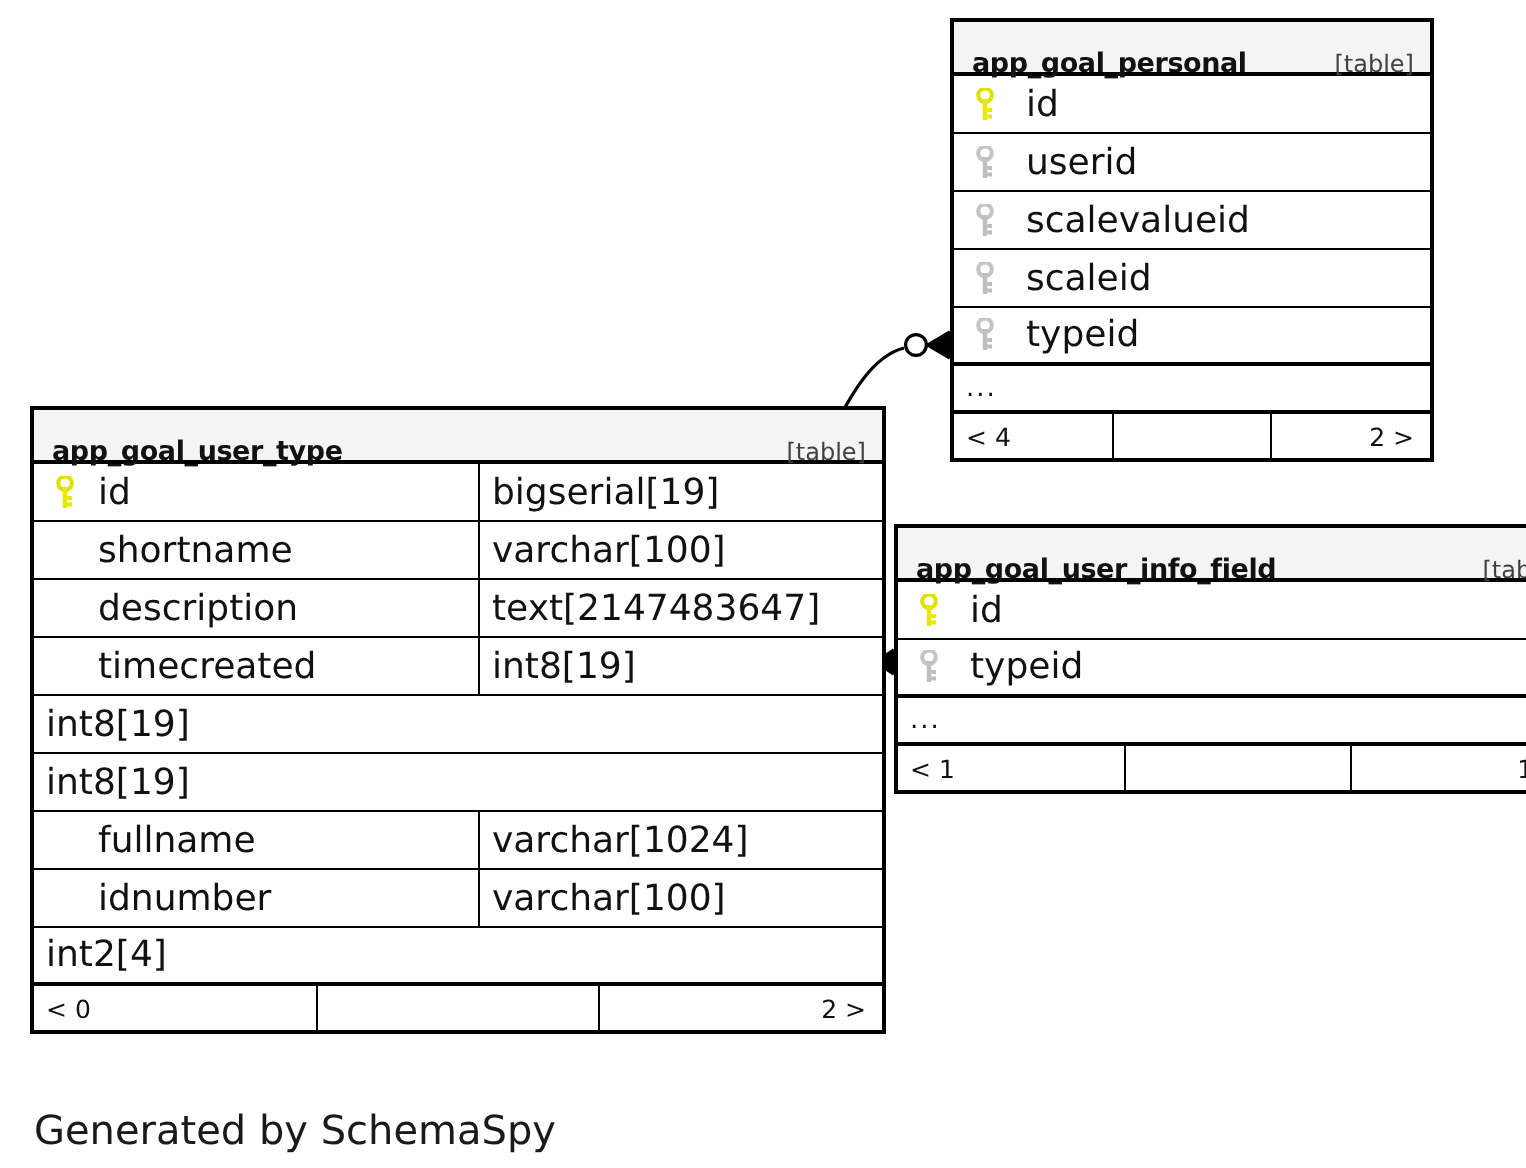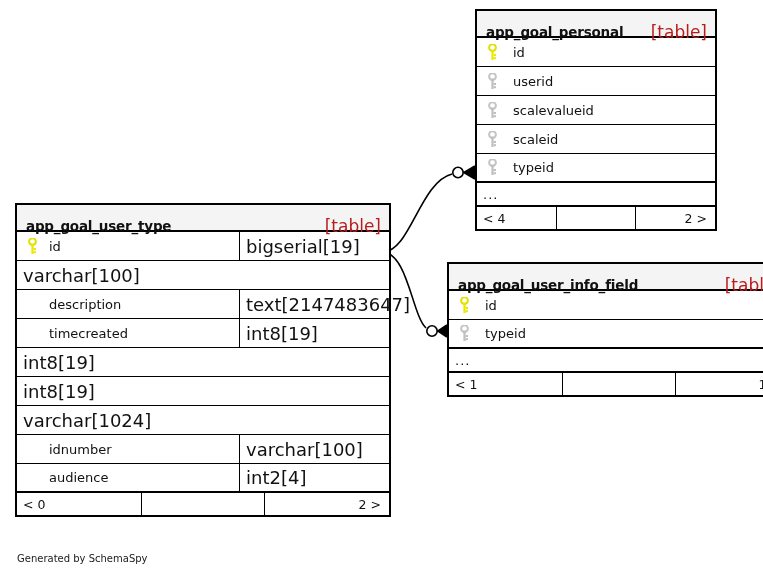--- a/index.html
+++ b/index.html
@@ -52,22 +52,22 @@
     padding: 17px 8px 0 9px;
   }
   .tbl-title {
     font-weight: bold;
     font-size: 13.5px;
     color: #111111;
     letter-spacing: -0.2px;
     white-space: nowrap;
   }
   .tbl-tag {
-    font-size: 17px;
-    color: #b91c1c;
+    font-size: 12px;
+    color: #404040;
     white-space: nowrap;
   }
 
   .col-row {
     box-sizing: border-box;
     height: 29px;
     display: flex;
     align-items: stretch;
     border-bottom: 1.5px solid #000000;
   }
@@ -89,21 +89,21 @@
     box-sizing: border-box;
     display: flex;
     align-items: center;
     flex: 1 1 auto;
     padding-left: 6px;
     font-size: 18px;
     color: #111111;
     white-space: nowrap;
   }
   .col-label {
-    font-size: 13px;
+    font-size: 18px;
     color: #111111;
     white-space: nowrap;
   }
   .keyslot {
     width: 18px;
     flex: 0 0 18px;
     display: flex;
     align-items: center;
     justify-content: center;
     margin-right: 8px;
@@ -135,35 +135,35 @@
     display: flex;
     align-items: center;
     flex: 1 1 33.33%;
   }
   .foot-cell.left { padding-left: 6px; justify-content: flex-start; }
   .foot-cell.mid  { border-left: 1.5px solid #000000; border-right: 1.5px solid #000000; }
   .foot-cell.right{ padding-right: 8px; justify-content: flex-end; }
 
   
   #table-app_goal_user_type {
-    left: 15px; top: 203px; width: 376px;
+    left: 15px; top: 203px; width: 428px;
   }
   #table-app_goal_personal {
     left: 475px; top: 9px; width: 242px;
   }
   #table-app_goal_user_info_field {
     left: 447px; top: 262px; width: 344px;
   }
 
   
   #caption {
     position: absolute;
     left: 17px;
     top: 553px;
-    font-size: 10px;
+    font-size: 20px;
     color: #1a1a1a;
     z-index: 2;
     white-space: nowrap;
   }
 </style>
 </head>
 <body>
 
 <div id="canvas">
 
@@ -200,20 +200,24 @@
             <rect x="5.6" y="10" width="2.4" height="2" fill="#e8e800"></rect>
             <rect x="5.6" y="13.2" width="2.4" height="2" fill="#e8e800"></rect>
           </svg>
         </span>
         <span class="col-label">id</span>
       </div>
       <div class="col-type">bigserial[19]</div>
     </div>
 
     <div class="col-row">
+      <div class="col-name split">
+        <span class="keyslot"></span>
+        <span class="col-label">shortname</span>
+      </div>
       <div class="col-type">varchar[100]</div>
     </div>
 
     <div class="col-row">
       <div class="col-name split">
         <span class="keyslot"></span>
         <span class="col-label">description</span>
       </div>
       <div class="col-type">text[2147483647]</div>
     </div>
@@ -228,36 +232,36 @@
 
     <div class="col-row">
       <div class="col-type">int8[19]</div>
     </div>
 
     <div class="col-row">
       <div class="col-type">int8[19]</div>
     </div>
 
     <div class="col-row">
+      <div class="col-name split">
+        <span class="keyslot"></span>
+        <span class="col-label">fullname</span>
+      </div>
       <div class="col-type">varchar[1024]</div>
     </div>
 
     <div class="col-row">
       <div class="col-name split">
         <span class="keyslot"></span>
         <span class="col-label">idnumber</span>
       </div>
       <div class="col-type">varchar[100]</div>
     </div>
 
     <div class="col-row" style="border-bottom:2px solid #000;">
-      <div class="col-name split">
-        <span class="keyslot"></span>
-        <span class="col-label">audience</span>
-      </div>
       <div class="col-type">int2[4]</div>
     </div>
 
     <div class="tbl-footer">
       <div class="foot-cell left">&lt; 0</div>
       <div class="foot-cell mid"></div>
       <div class="foot-cell right">2 &gt;</div>
     </div>
   </div>
 

